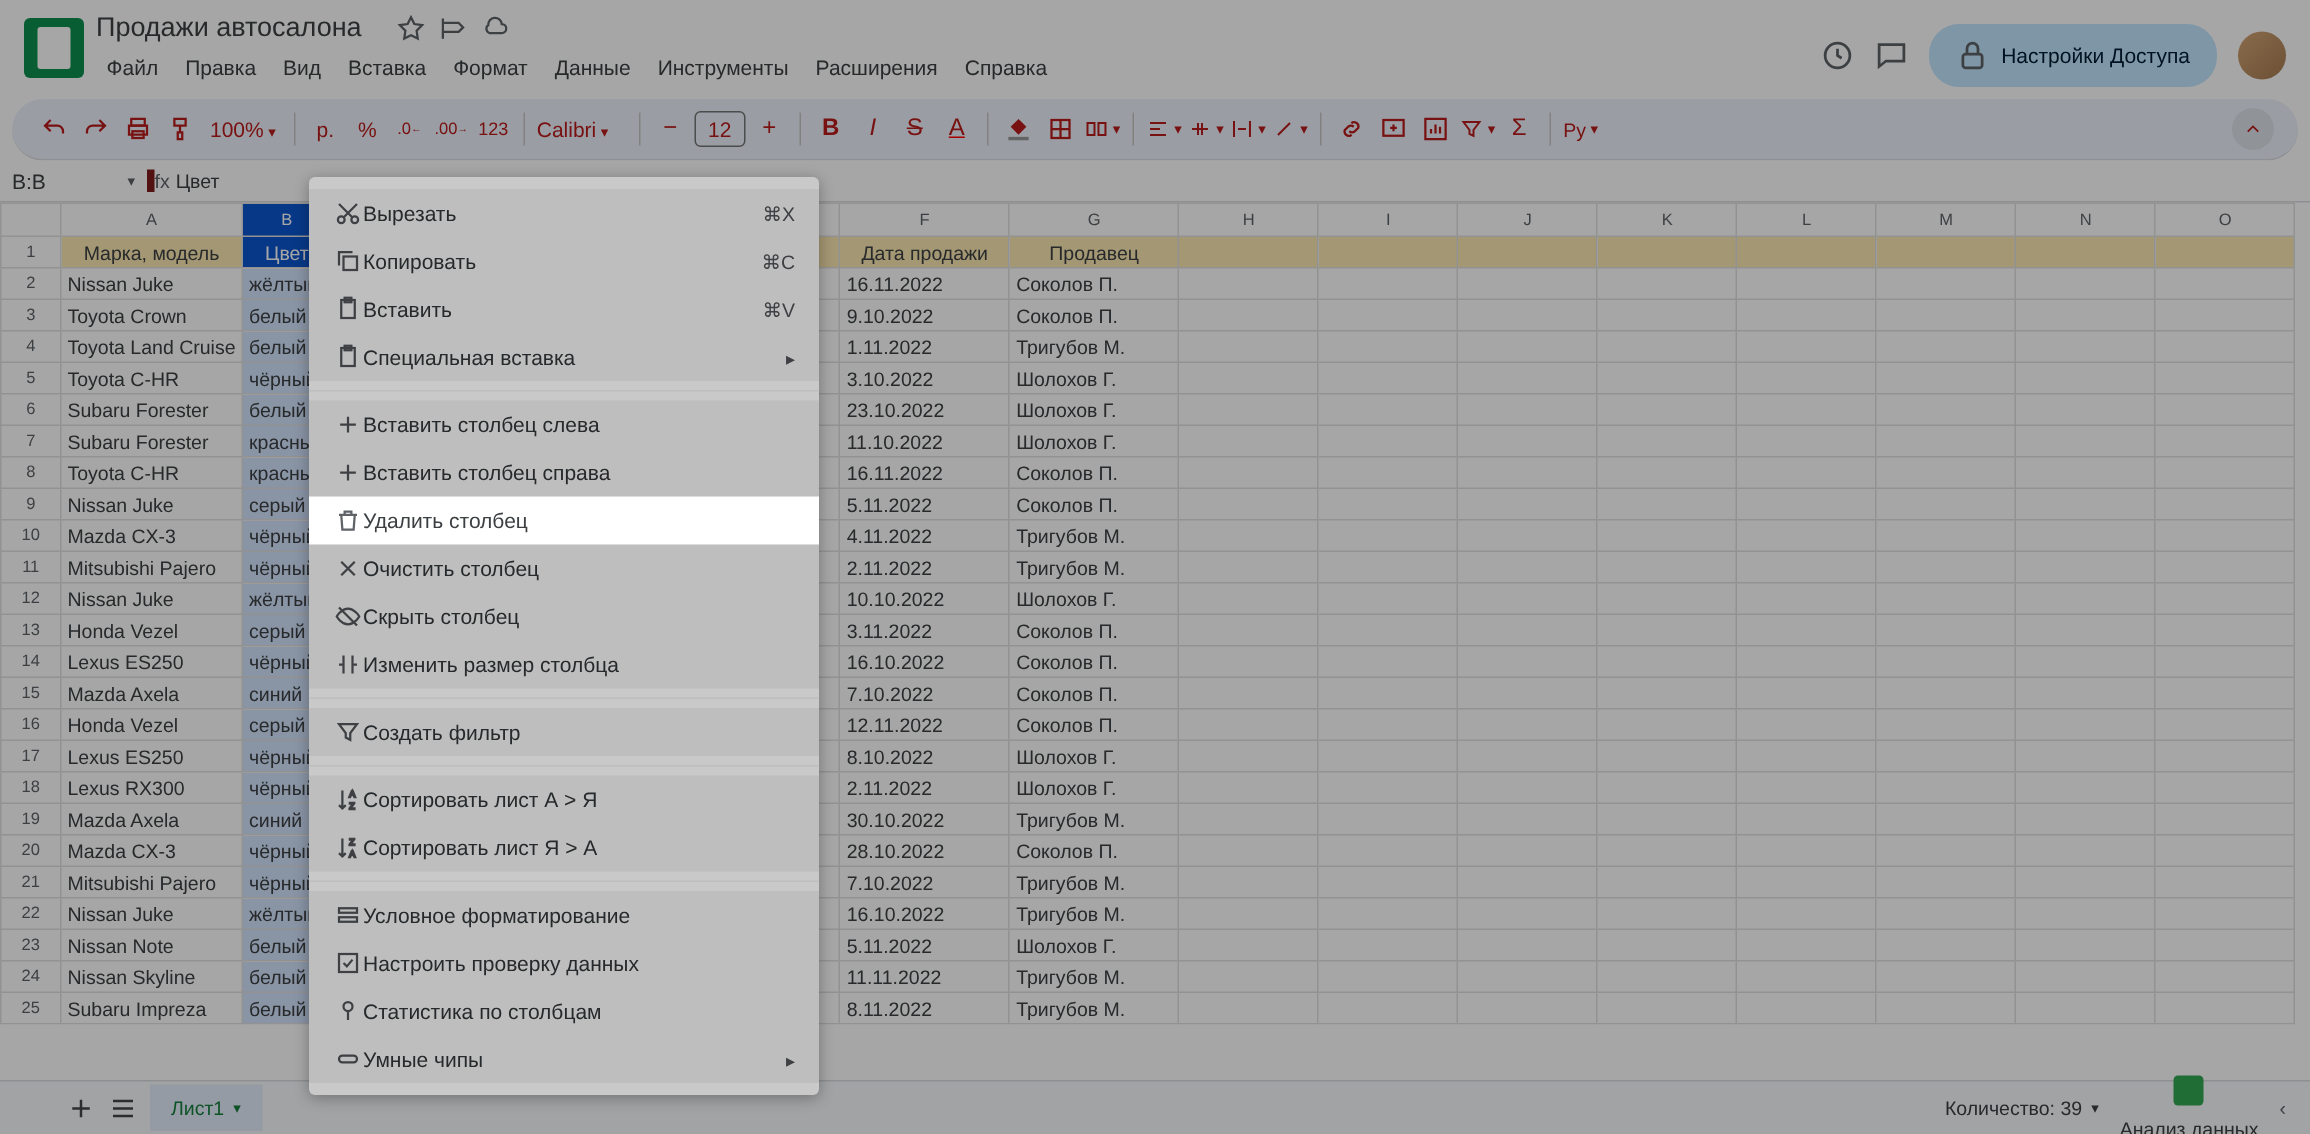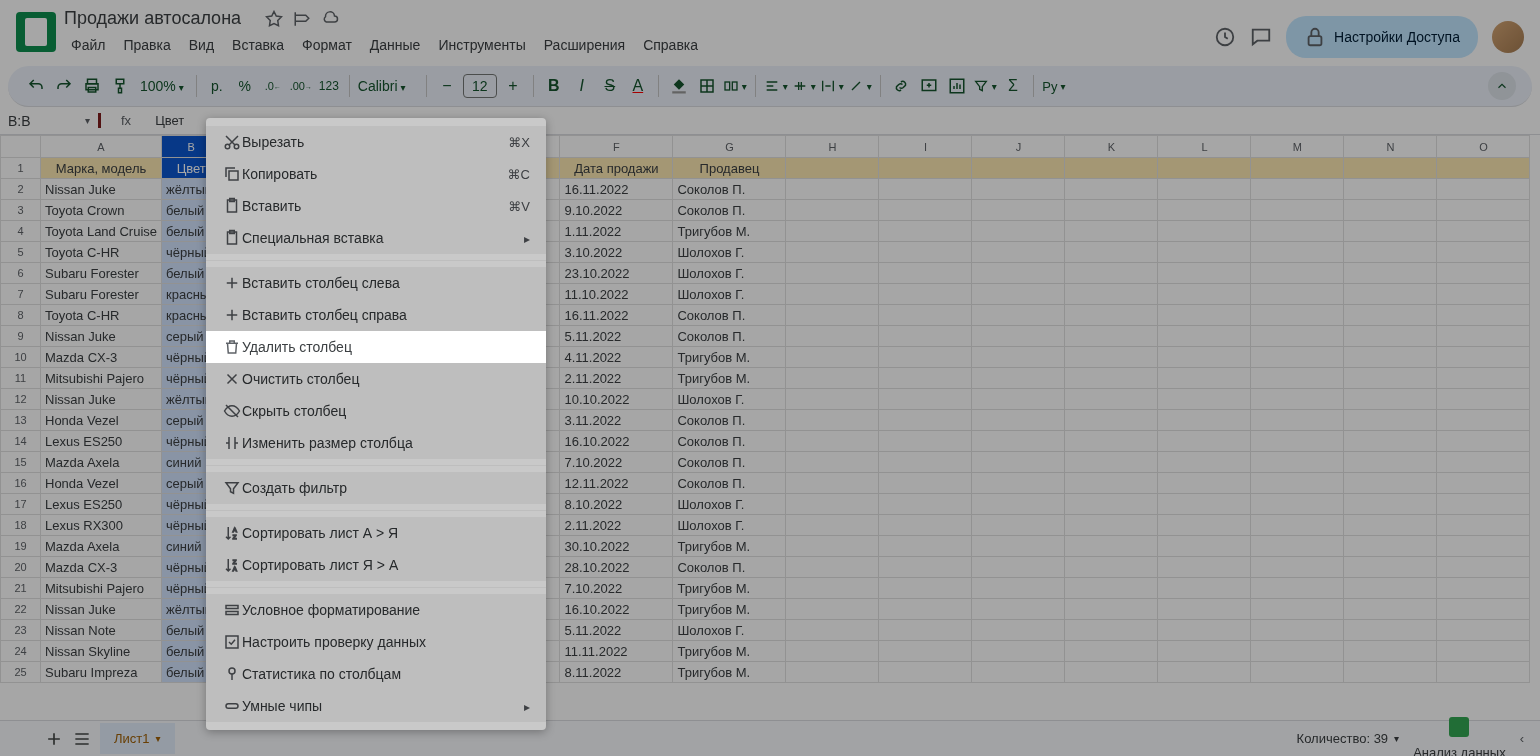--- a/index.html
+++ b/index.html
@@ -16,34 +16,34 @@
 .title-icons { display: flex; gap: 10px; color: #5f6368; }
 .title-icons svg { width: 18px; height: 18px; }
 .menu-bar { display: flex; gap: 4px; margin-top: 4px; }
 .menu-bar span { font-size: 14px; color: #3c4043; padding: 4px 7px; border-radius: 4px; }
 .header-right { display: flex; align-items: center; gap: 14px; margin-top: 8px; justify-content: flex-end; }
 .header-right svg { width: 22px; height: 22px; color: #5f6368; }
 .share-btn { background: #c2e7ff; border: none; border-radius: 20px; padding: 10px 18px; font-size: 14px; color: #001d35; display: flex; align-items: center; gap: 8px; }
 .avatar { width: 32px; height: 32px; border-radius: 50%; background: linear-gradient(135deg, #d4a574, #a67c52); }
 
 .toolbar { display: flex; align-items: center; padding: 6px 16px; gap: 4px; border-bottom: 1px solid #dadce0; background: #edf2fa; margin: 8px 8px 0; border-radius: 24px; }
-.toolbar > * { color: #14532d; }
+.toolbar > * { color: #b91c1c; }
 .tb-icon { width: 24px; height: 24px; display: flex; align-items: center; justify-content: center; border-radius: 4px; }
 .tb-icon svg { width: 18px; height: 18px; }
 .tb-sep { width: 1px; height: 22px; background: #c7c7c7; margin: 0 4px; }
 .zoom { font-size: 14px; padding: 0 4px; }
 .font-name { font-size: 14px; min-width: 60px; }
 .font-size-box { border: 1px solid #747775; border-radius: 4px; width: 34px; height: 24px; display: flex; align-items: center; justify-content: center; font-size: 14px; }
 .tb-caret::after { content: '▾'; font-size: 10px; margin-left: 3px; }
 .collapse-toolbar { margin-left: auto; width: 28px; height: 28px; border-radius: 50%; background: #dde3ea; display: flex; align-items: center; justify-content: center; }
 
 .name-box-row { display: flex; align-items: center; border-bottom: 1px solid #dadce0; height: 28px; }
 .name-box { width: 98px; padding: 0 8px; font-size: 14px; color: #3c4043; display: flex; justify-content: space-between; align-items: center; }
 .name-box::after { content: '▾'; font-size: 10px; color: #5f6368; }
-.fx { font-size: 13px; color: #5f6368; padding: 0 20px; border-left: 3px solid #7f1d1d; }
+.fx { font-size: 13px; color: #5f6368; padding: 0 0; border-left: 5px solid #7f1d1d; }
 .formula-val { font-size: 13px; color: #3c4043; padding-left: 4px; }
 
 .grid-area { position: relative; overflow: hidden; }
 .grid-table { border-collapse: collapse; table-layout: fixed; }
 .grid-table th, .grid-table td { border: 1px solid #e1e1e1; font-size: 13px; color: #3c4043; height: 21px; padding: 0 4px; text-align: left; white-space: nowrap; overflow: hidden; }
 .grid-table thead th { background: #fff; color: #5f6368; font-weight: normal; text-align: center; font-size: 11px; height: 22px; }
 .grid-table .row-head { background: #fff; color: #5f6368; text-align: center; font-size: 11px; width: 40px; }
 .header-row td { background: #fce8b2; font-weight: 500; text-align: center; }
 .col-selected { background: #0b57d0 !important; color: #fff !important; }
 .col-sel-cell { background: #d3e3fd; }
@@ -56,21 +56,21 @@
 .cm-icon { width: 20px; height: 20px; display: flex; align-items: center; justify-content: center; color: #5f6368; }
 .cm-icon svg { width: 18px; height: 18px; }
 .cm-label { flex: 1; }
 .cm-shortcut { font-size: 13px; color: #5f6368; }
 .cm-sep { height: 1px; background: #e8eaed; margin: 6px 0; }
 .cm-arrow::after { content: '▸'; color: #5f6368; font-size: 12px; }
 
 .footer { position: absolute; bottom: 0; left: 0; right: 0; height: 36px; border-top: 1px solid #dadce0; display: flex; align-items: center; background: #f9fbfd; }
 .footer-left { display: flex; align-items: center; gap: 8px; padding-left: 44px; }
 .footer-left svg { width: 20px; height: 20px; color: #444746; }
-.sheet-tab { background: #e4eefc; color: #a16207; font-size: 13px; padding: 8px 14px; border-radius: 0; font-weight: 500; display: flex; align-items: center; gap: 6px; }
+.sheet-tab { background: #e4eefc; color: #15803d; font-size: 13px; padding: 8px 14px; border-radius: 0; font-weight: 500; display: flex; align-items: center; gap: 6px; }
 .sheet-tab::after { content: '▾'; font-size: 10px; }
 .footer-right { margin-left: auto; display: flex; align-items: center; gap: 14px; padding-right: 16px; font-size: 13px; color: #3c4043; }
 .count-box { display: flex; align-items: center; gap: 6px; }
 .count-box::after { content: '▾'; font-size: 10px; }
 .explore-btn { display: flex; align-items: center; gap: 8px; flex-direction: column; }
 .explore-icon { width: 20px; height: 20px; background: #34a853; border-radius: 3px; }
 .ft-arrow { color: #5f6368; }
 </style>
 </head>
 <body>

